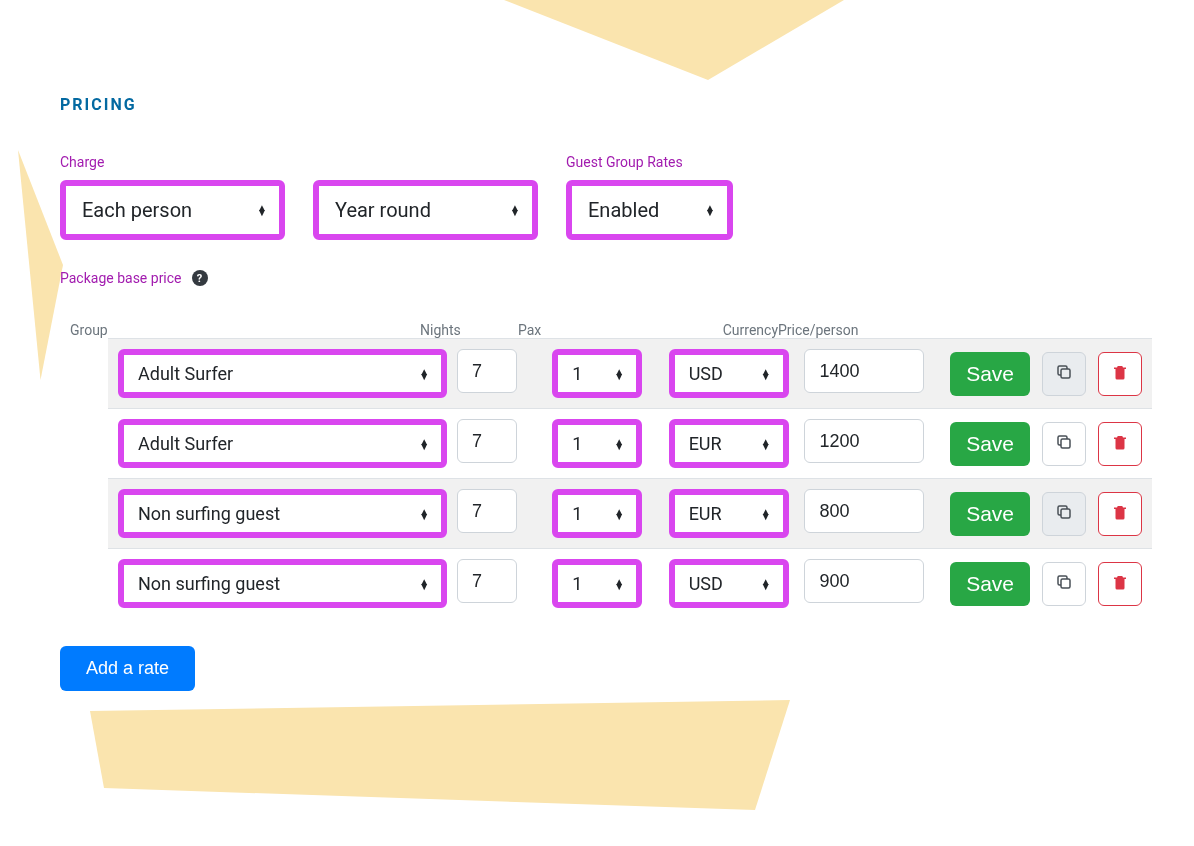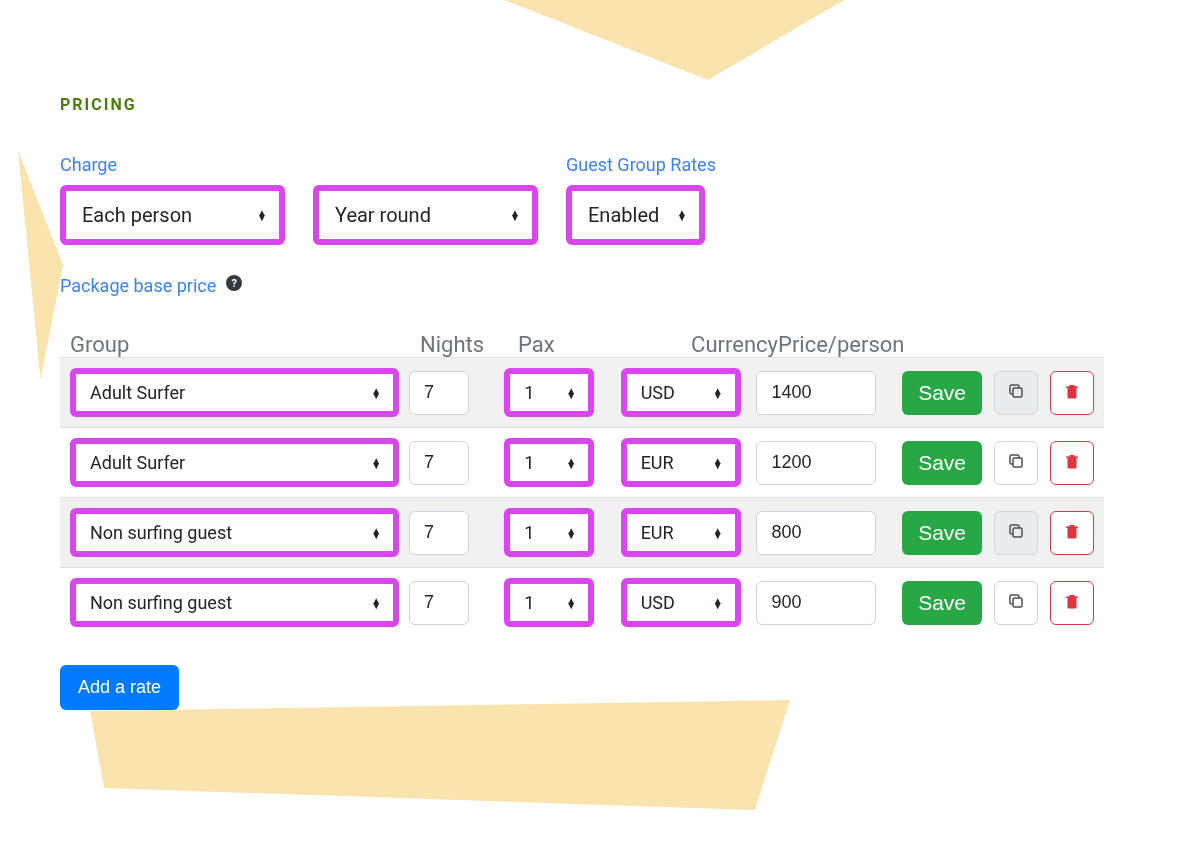--- a/index.html
+++ b/index.html
@@ -42,37 +42,37 @@
       clip-path: polygon(0 10%, 100% 0, 95% 100%, 2% 80%);
       z-index: 0;
     }
     .content {
       position: relative;
       z-index: 1;
       padding-top: 95px;
       padding-left: 60px;
     }
     .section-title {
-      color: #4d7c0f;
+      color: #0369a1;
       font-weight: 700;
       font-size: 16px;
       letter-spacing: 2px;
     }
     .row-top {
       display: flex;
       gap: 28px;
       margin-top: 40px;
     }
     .field-group {
       display: flex;
       flex-direction: column;
     }
     .field-label {
-      color: #3b82f6;
-      font-size: 18px;
+      color: #a21caf;
+      font-size: 14px;
       margin-bottom: 10px;
     }
     .select-box {
       position: relative;
       display: inline-flex;
       align-items: center;
       border: 6px solid #d946ef;
       border-radius: 6px;
       background: #fff;
       padding: 12px 38px 12px 16px;
@@ -112,34 +112,34 @@
       font-size: 11px;
       font-weight: 700;
       display: inline-flex;
       align-items: center;
       justify-content: center;
     }
     .table-head {
       display: flex;
       margin-top: 36px;
       color: #6c757d;
-      font-size: 22px;
+      font-size: 14px;
       padding-left: 10px;
     }
     .th-group { width: 350px; }
     .th-nights { width: 98px; }
     .th-pax { width: 120px; }
     .th-currency { width: 140px; text-align: right; }
     .th-price { width: 150px; }
     .rate-row {
       display: flex;
-      align-items: center;
       padding: 10px 10px;
       gap: 0;
       width: 1044px;
+      margin-left: 48px;
     }
     .rate-row.shaded {
       background: #f1f1f1;
       border-top: 1px solid #dee2e6;
       border-bottom: 1px solid #dee2e6;
     }
     .cell-group { width: 350px; padding-right: 10px; }
     .cell-nights { width: 98px; padding-right: 10px; }
     .cell-pax { width: 120px; padding-right: 10px; }
     .cell-currency { width: 140px; padding-right: 10px; }
@@ -179,21 +179,21 @@
       cursor: pointer;
     }
     .btn-icon.shaded { background: #e9ecef; }
     .btn-icon.danger { border-color: #dc3545; }
     .btn-add {
       margin-top: 28px;
       background: #007bff;
       color: #fff;
       border: none;
       border-radius: 6px;
-      padding: 12px 18px;
+      padding: 12px 26px;
       font-size: 18px;
       font-weight: 400;
       cursor: pointer;
     }
     .select-wrap { width: 100%; }
   </style>
 </head>
 <body>
 
 <div class="deco-top"></div>
@@ -213,21 +213,21 @@
     </div>
     <div class="field-group">
       <div class="field-label">&nbsp;</div>
       <div class="select-box" style="width:225px">
         <span>Year round</span>
         <span class="chevron-updown">▲<br>▼</span>
       </div>
     </div>
     <div class="field-group">
       <div class="field-label">Guest Group Rates</div>
-      <div class="select-box" style="width:139px">
+      <div class="select-box" style="width:167px">
         <span>Enabled</span>
         <span class="chevron-updown">▲<br>▼</span>
       </div>
     </div>
   </div>
 
   <div class="subsection">
     <span class="field-label" style="margin-bottom:0">Package base price</span>
     <span class="help-icon">?</span>
   </div>

